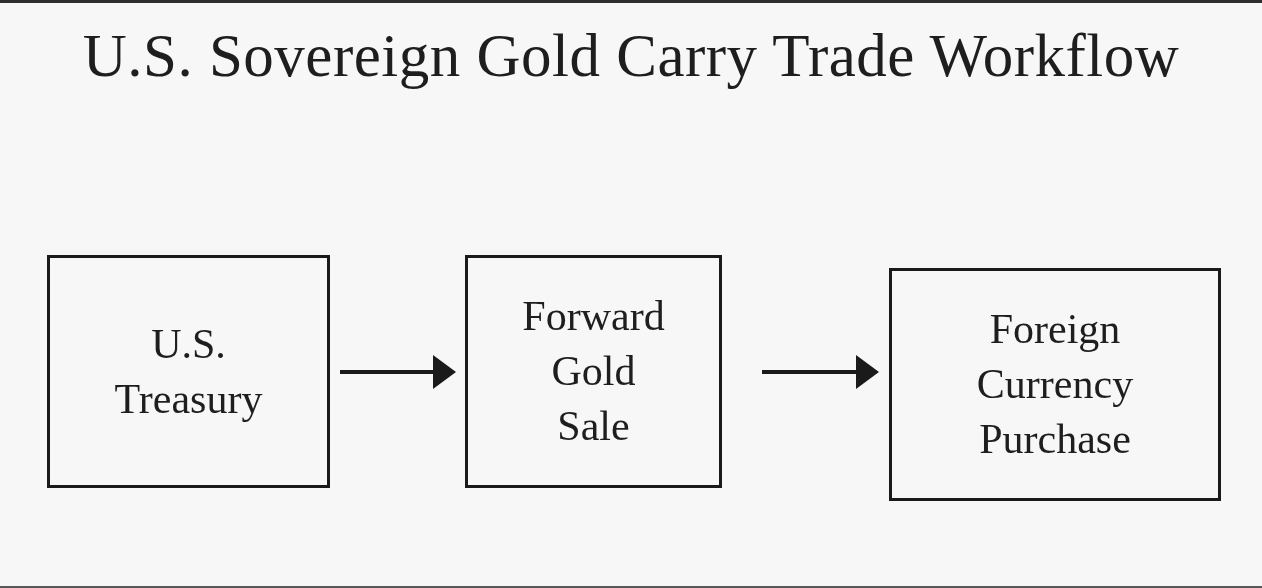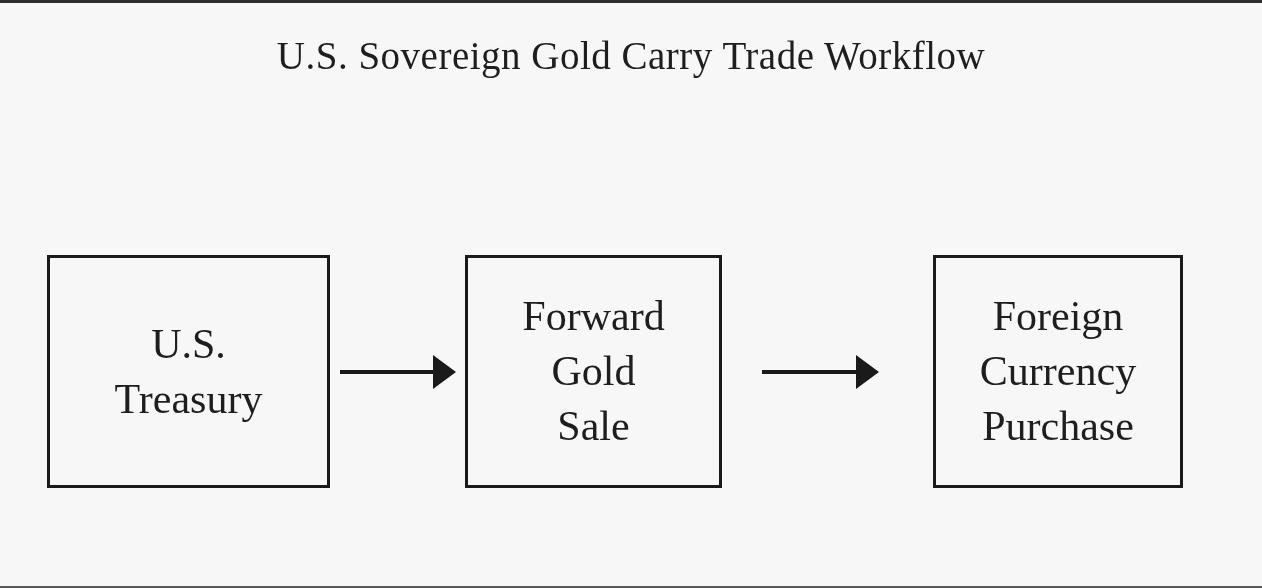--- a/index.html
+++ b/index.html
@@ -37,21 +37,21 @@
     bottom: 0;
     height: 2px;
     background: var(--frame-bottom, #585858);
   }
   .title {
     position: absolute;
     top: 26px;
     left: 0;
     width: 100%;
     text-align: center;
-    font-size: 39px;
+    font-size: 61px;
     font-weight: 400;
     line-height: 60px;
     letter-spacing: 0.5px;
     color: var(--text, #1e1e1e);
   }
   .node {
     position: absolute;
     top: 255px;
     height: 233px;
     border: 3px solid var(--box-border, #1a1a1a);
@@ -62,21 +62,21 @@
     text-align: center;
   }
   .node-label {
     font-size: 42px;
     line-height: 55px;
     white-space: pre-line;
     color: var(--text, #1e1e1e);
   }
   .node.n1 { left: 47px;  width: 283px; }
   .node.n2 { left: 465px; width: 257px; }
-  .node.n3 { left: 933px; width: 250px; }
+  .node.n3 { left: 889px; width: 332px; margin-top: 13px; }
   .arrow {
     position: absolute;
     top: 355px;
     height: 34px;
     display: flex;
     align-items: center;
   }
   .arrow .arrow-line {
     height: 4px;
     background: var(--arrow, #1a1a1a);

